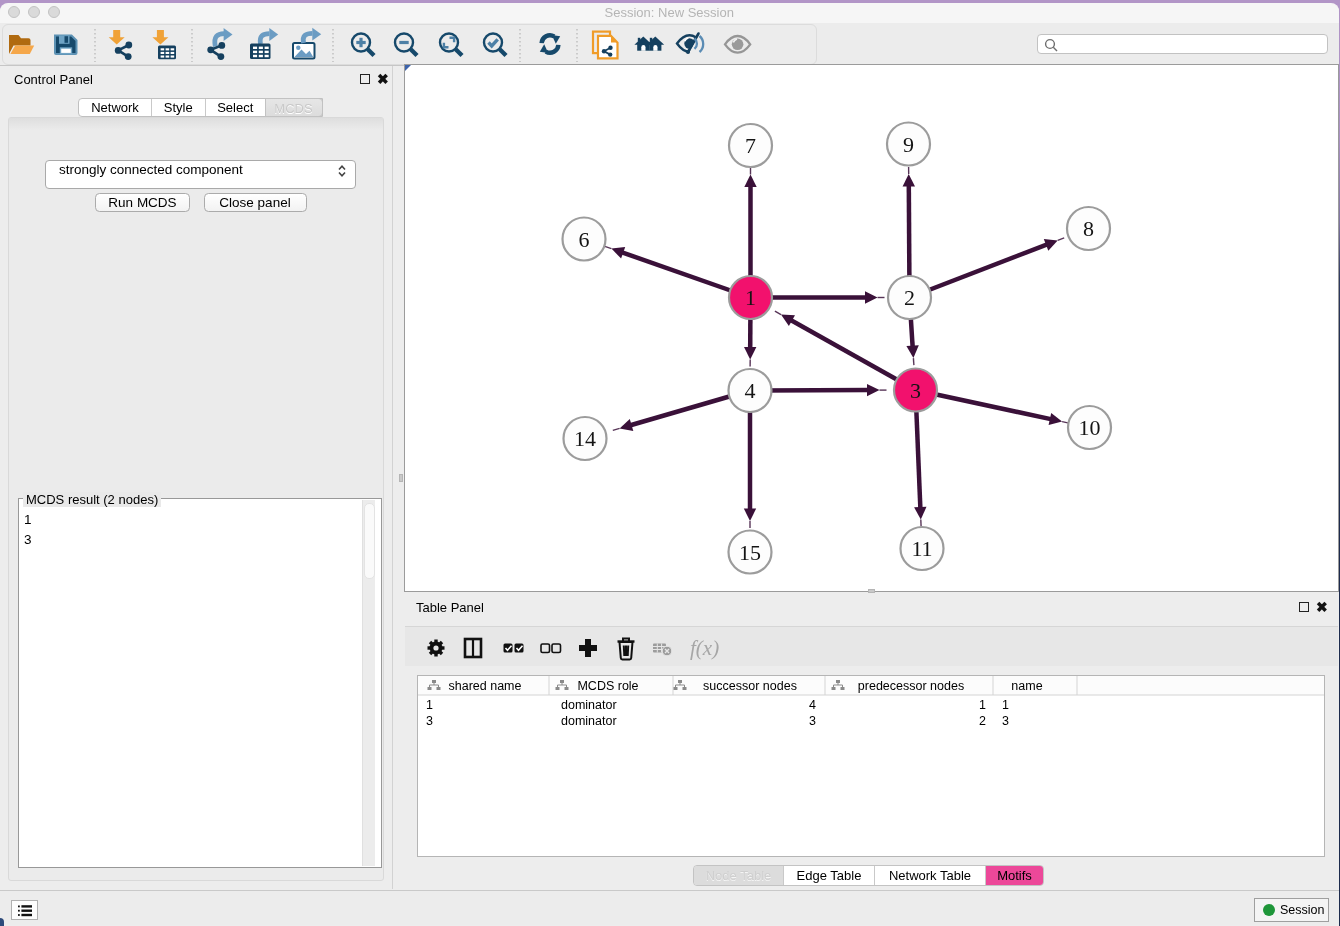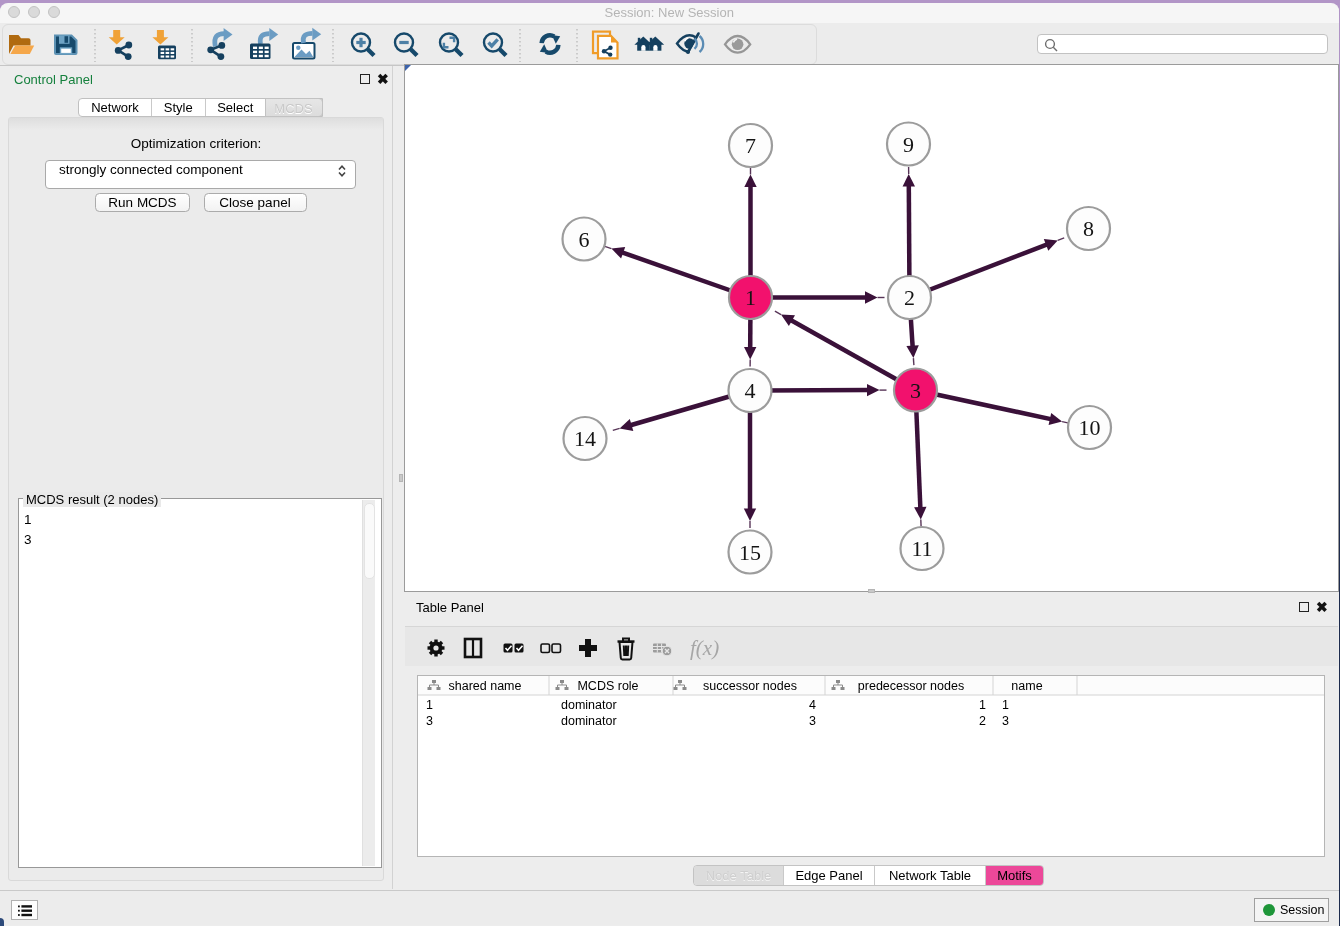--- a/index.html
+++ b/index.html
@@ -14,21 +14,21 @@
     border-radius:8px 8px 0 0; }
   
   #titlebar { left:0; top:0; width:100%; height:18.5px; background:#f6f6f6; border-radius:8px 8px 0 0; }
   .tl-circle { width:12px; height:12px; border-radius:50%; background:#dadada; border:1px solid #c3c3c3; top:1.5px; }
   #title-text { width:100%; top:0.5px; text-align:center; font-size:13px; color:#b5b5b5; }
   
   #toolbar { left:0; top:18.5px; width:100%; height:43.5px; background:#ececec; border-bottom:1px solid #c6c6c6; }
   
   #searchbox { left:1037px; top:30px; width:291px; height:20px; background:#fff; border:1px solid #c2c2c2; border-radius:4px; }
   
-  #cp-title { left:14px; top:68px; font-size:13px; color:#15803d; }
+  #cp-title { left:14px; top:68px; font-size:13px; color:#000000; }
   .float-ico { width:10px; height:10px; border:1.5px solid #222; }
   .close-x { font-size:14px; font-weight:bold; color:#111; }
   
   .tabrow { height:19.5px; background:#fff; border:1px solid #c0c0c0; display:flex; }
   .tab { font-size:13px; color:#000; text-align:center; border-right:1px solid #c9c9c9; display:flex; align-items:center; justify-content:center; }
   
   #tabpane { left:8px; top:113px; width:376px; height:764px; background:#ebebeb;
     border:1px solid #d9d9d9; border-radius:3px; }
   #tabpane::before { content:""; position:absolute; left:0; top:0; width:100%; height:12px;
     background:linear-gradient(#dedede, rgba(235,235,235,0)); }
@@ -244,21 +244,20 @@
     <div class="abs close-x" style="left:377px; top:67px;">✖</div>
 
     <div class="abs tabrow" style="left:78px; top:93.5px; width:244.5px; border-radius:4px 0 0 4px;">
       <div class="tab" style="width:73px;">Network</div>
       <div class="tab" style="width:53.5px;">Style</div>
       <div class="tab" style="width:59.5px; border-right:none;text-align:center;">Select</div>
     </div>
     <div class="abs" style="left:264.5px; top:93.5px; width:58px; height:19.5px; background:linear-gradient(#e6e6e6,#dcdcdc); border:1px solid #c2c2c2; border-radius:0 4px 4px 0; text-align:center; font-size:13px; color:#c9c9c9; line-height:19px; text-shadow:0 1px 0 #fff;">MCDS</div>
 
     <div class="abs" id="tabpane">
-      <div class="abs" id="opt-label">Optimization criterion:</div>
       <div class="abs" id="dropdown">strongly connected component
         <svg class="abs" style="right:8px; top:2.5px;" width="10" height="14" viewBox="0 0 10 14">
           <path d="M2 5.5 L5 2.2 L8 5.5" fill="none" stroke="#444" stroke-width="1.6"></path>
           <path d="M2 8.5 L5 11.8 L8 8.5" fill="none" stroke="#444" stroke-width="1.6"></path>
         </svg>
       </div>
       <div class="abs btn" style="left:86px; top:74.5px; width:95px;">Run MCDS</div>
       <div class="abs btn" style="left:194.5px; top:74.5px; width:103px;">Close panel</div>
     </div>
 
@@ -438,21 +437,21 @@
           <text x="143" y="49">dominator</text>
           <text x="398" y="49" text-anchor="end">3</text>
           <text x="568" y="49" text-anchor="end">2</text>
           <text x="584" y="49">3</text>
         </g>
       </svg>
     </div>
 
     <div class="abs" style="left:693px; top:861px; height:21px; display:flex; border:1px solid #c3c3c3; border-radius:4px; overflow:hidden;">
       <div class="btab" style="width:89px; background:#dcdcdc; color:#cfcfcf; text-shadow:0 1px 0 #f5f5f5;">Node Table</div>
-      <div class="btab" style="width:91px; background:#fff; border-left:1px solid #c9c9c9;">Edge Panel</div>
+      <div class="btab" style="width:91px; background:#fff; border-left:1px solid #c9c9c9;">Edge Table</div>
       <div class="btab" style="width:111px; background:#fff; border-left:1px solid #c9c9c9;">Network Table</div>
       <div class="btab" style="width:58px; background:#ec4899; border-left:1px solid #c9c9c9;">Motifs</div>
     </div>
 
     <div class="abs" style="left:391.5px; top:62px; width:1px; height:823px; background:#d2d2d2;"></div>
     <div class="abs" style="left:398.5px; top:470px; width:4.5px; height:8px; background:#c9c9c9; border:1px solid #b5b5b5;"></div>
     <div class="abs" style="left:867.5px; top:585px; width:7px; height:3.5px; background:#c9c9c9; border:1px solid #b5b5b5;"></div>
     <svg class="abs" style="left:404.5px; top:60.5px;" width="6" height="6" viewBox="0 0 6 6">
       <path d="M0,0 H6 L0,6 Z" fill="#3c63ab"></path>
     </svg>

